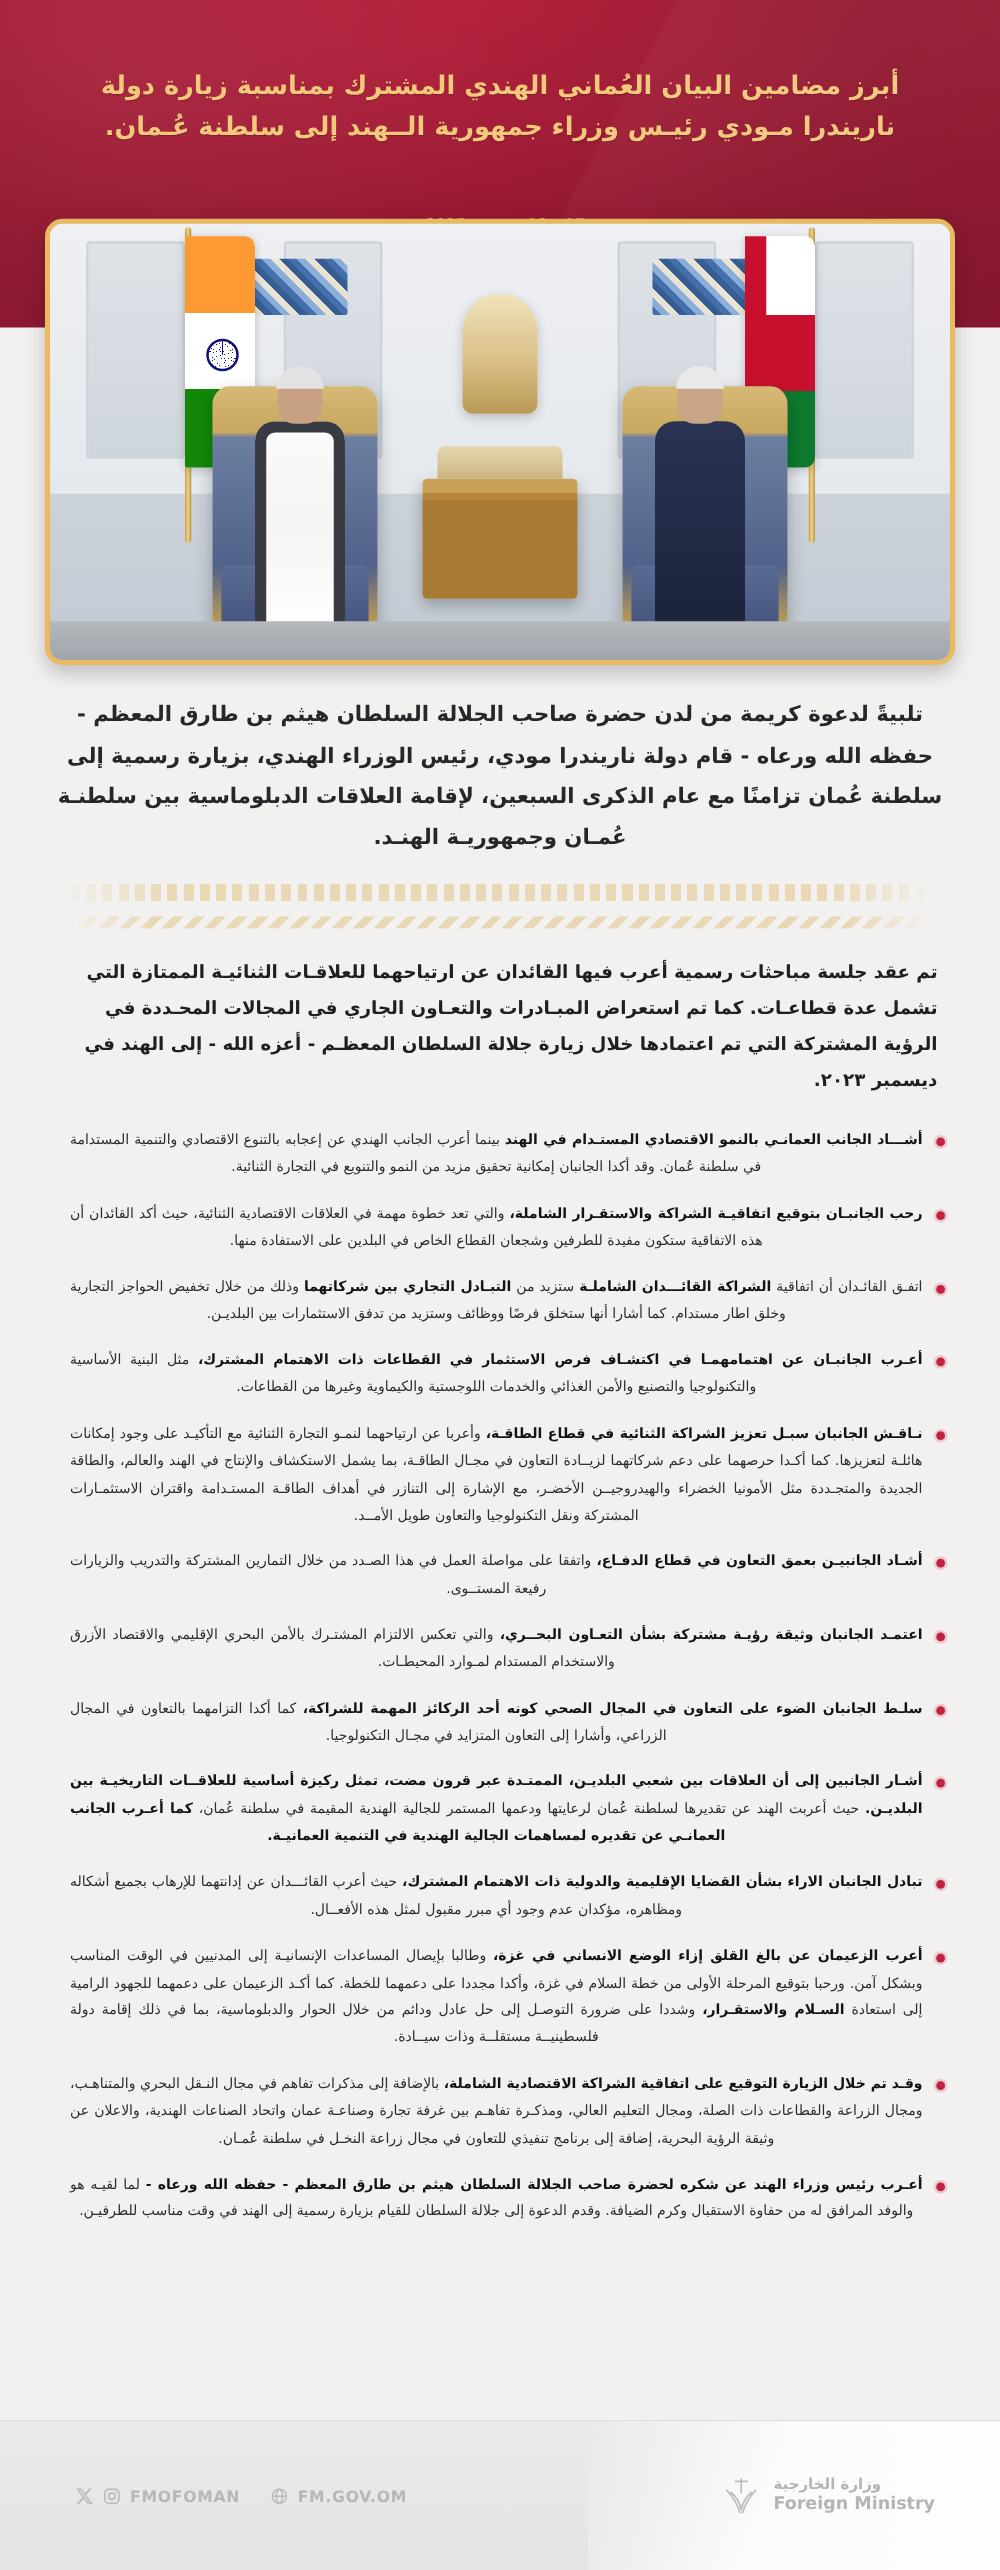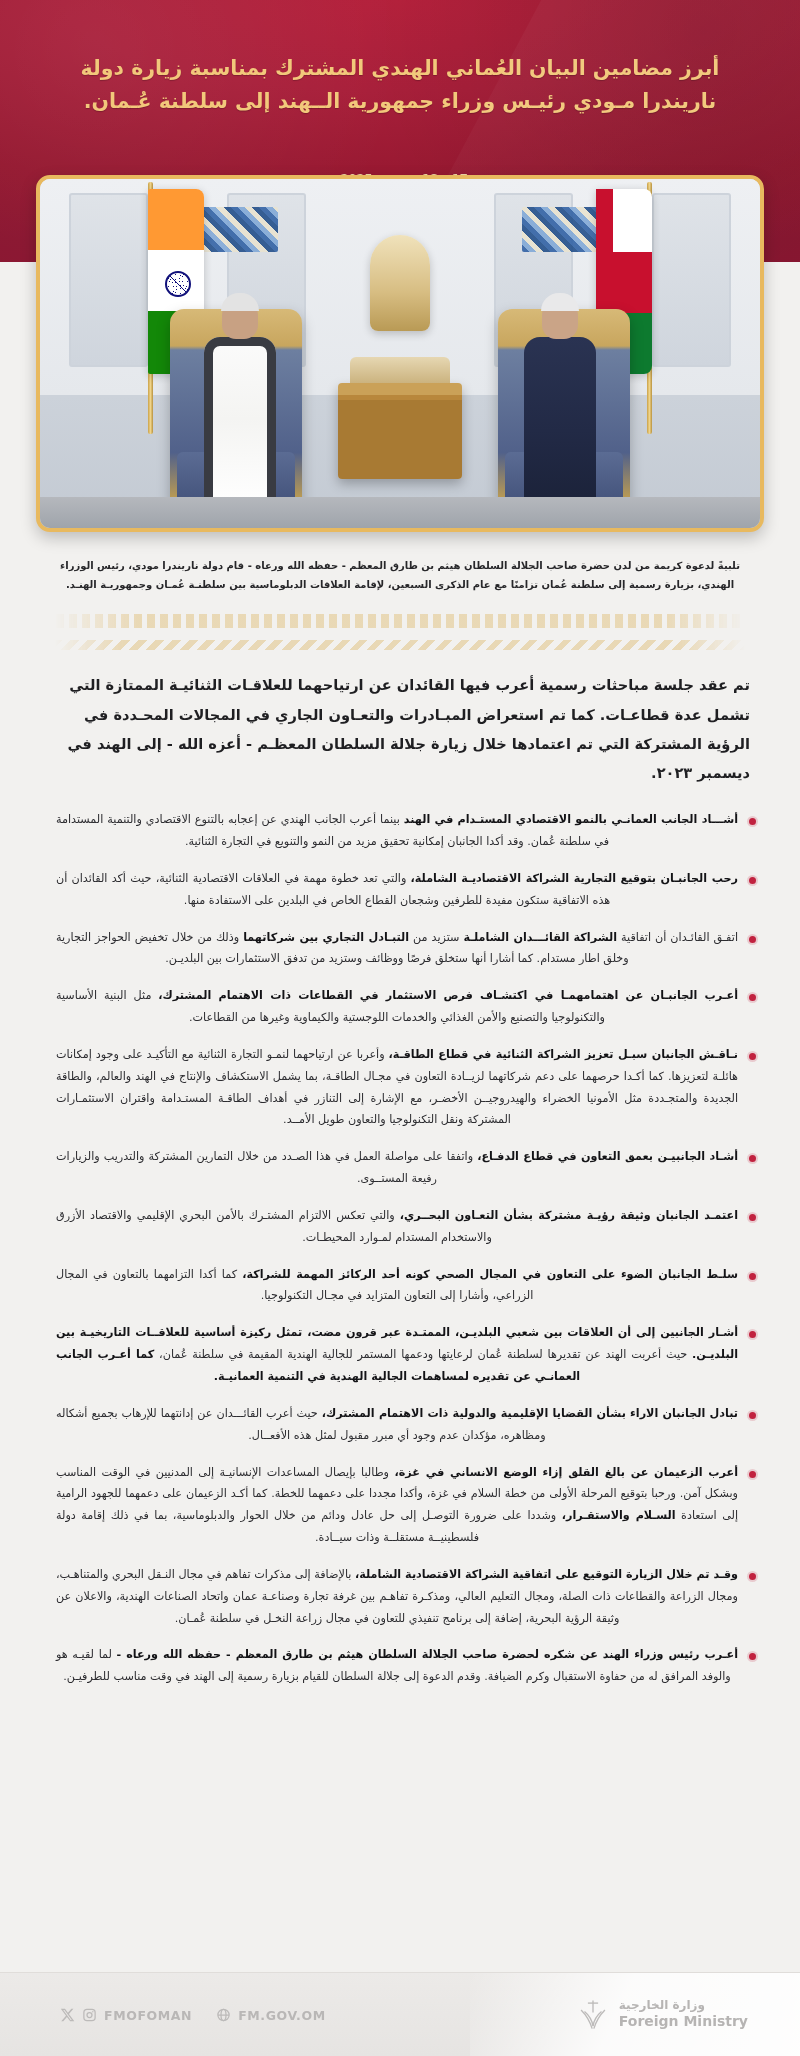--- a/index.html
+++ b/index.html
@@ -263,21 +263,21 @@
     top:532px;
     left:0;
     width:800px;
     padding:0 34px;
   }
 
   .intro {
     direction:rtl;
     text-align:center;
     color:#27272a;
-    font-size:10px;
+    font-size:17px;
     font-weight:bold;
     line-height:1.92;
     padding:24px 12px 0 12px;
   }
 
   .divider{
     margin:20px 20px 12px 20px;
     height:14px;
     background:
       repeating-linear-gradient(90deg,
@@ -333,21 +333,21 @@
     box-shadow:0 0 0 2px rgba(193,34,63,0.18);
   }
   .bullet b{ font-weight:bold; color:#131316; }
 
   
   .footer{
     position:absolute;
     left:0;
     bottom:0;
     width:800px;
-    height:84px;
+    height:120px;
     background:linear-gradient(180deg,#eceae8 0%, #e6e4e2 100%);
     border-top:1px solid #e0ddda;
   }
   .footer::after{
     content:"";
     position:absolute;
     right:0; top:0; bottom:0;
     width:330px;
     background:linear-gradient(115deg, rgba(255,255,255,0) 0%, rgba(255,255,255,0.85) 45%, rgba(255,255,255,0.95) 100%);
   }
@@ -463,21 +463,21 @@
 
     <div class="bullets">
 
       <div class="bullet">
         <span class="dot"></span>
         <b>أشـــاد الجانب العمانـي بالنمو الاقتصادي المستـدام في الهند</b><span> بينما أعرب الجانب الهندي عن إعجابه بالتنوع الاقتصادي والتنمية المستدامة في سلطنة عُمان. وقد أكدا الجانبان إمكانية تحقيق مزيد من النمو والتنويع في التجارة الثنائية.</span>
       </div>
 
       <div class="bullet">
         <span class="dot"></span>
-        <b>رحب الجانبـان بتوقيع التجارية الشراكة الاقتصاديـة الشاملة،</b><span> والتي تعد خطوة مهمة في العلاقات الاقتصادية الثنائية، حيث أكد القائدان أن هذه الاتفاقية ستكون مفيدة للطرفين وشجعان القطاع الخاص في البلدين على الاستفادة منها.</span>
+        <b>رحب الجانبـان بتوقيع اتفاقيـة الشراكة والاستقـرار الشاملة،</b><span> والتي تعد خطوة مهمة في العلاقات الاقتصادية الثنائية، حيث أكد القائدان أن هذه الاتفاقية ستكون مفيدة للطرفين وشجعان القطاع الخاص في البلدين على الاستفادة منها.</span>
       </div>
 
       <div class="bullet">
         <span class="dot"></span>
         <span>اتفـق القائـدان أن اتفاقية </span><b>الشراكة القائـــدان الشاملـة</b><span> ستزيد من </span><b>التبـادل التجاري بين شركاتهما</b><span> وذلك من خلال تخفيض الحواجز التجارية وخلق اطار مستدام. كما أشارا أنها ستخلق فرصًا ووظائف وستزيد من تدفق الاستثمارات بين البلديـن.</span>
       </div>
 
       <div class="bullet">
         <span class="dot"></span>
         <b>أعـرب الجانبـان عن اهتمامهمـا في اكتشـاف فرص الاستثمار في القطاعات ذات الاهتمام المشترك،</b><span> مثل البنية الأساسية والتكنولوجيا والتصنيع والأمن الغذائي والخدمات اللوجستية والكيماوية وغيرها من القطاعات.</span>

